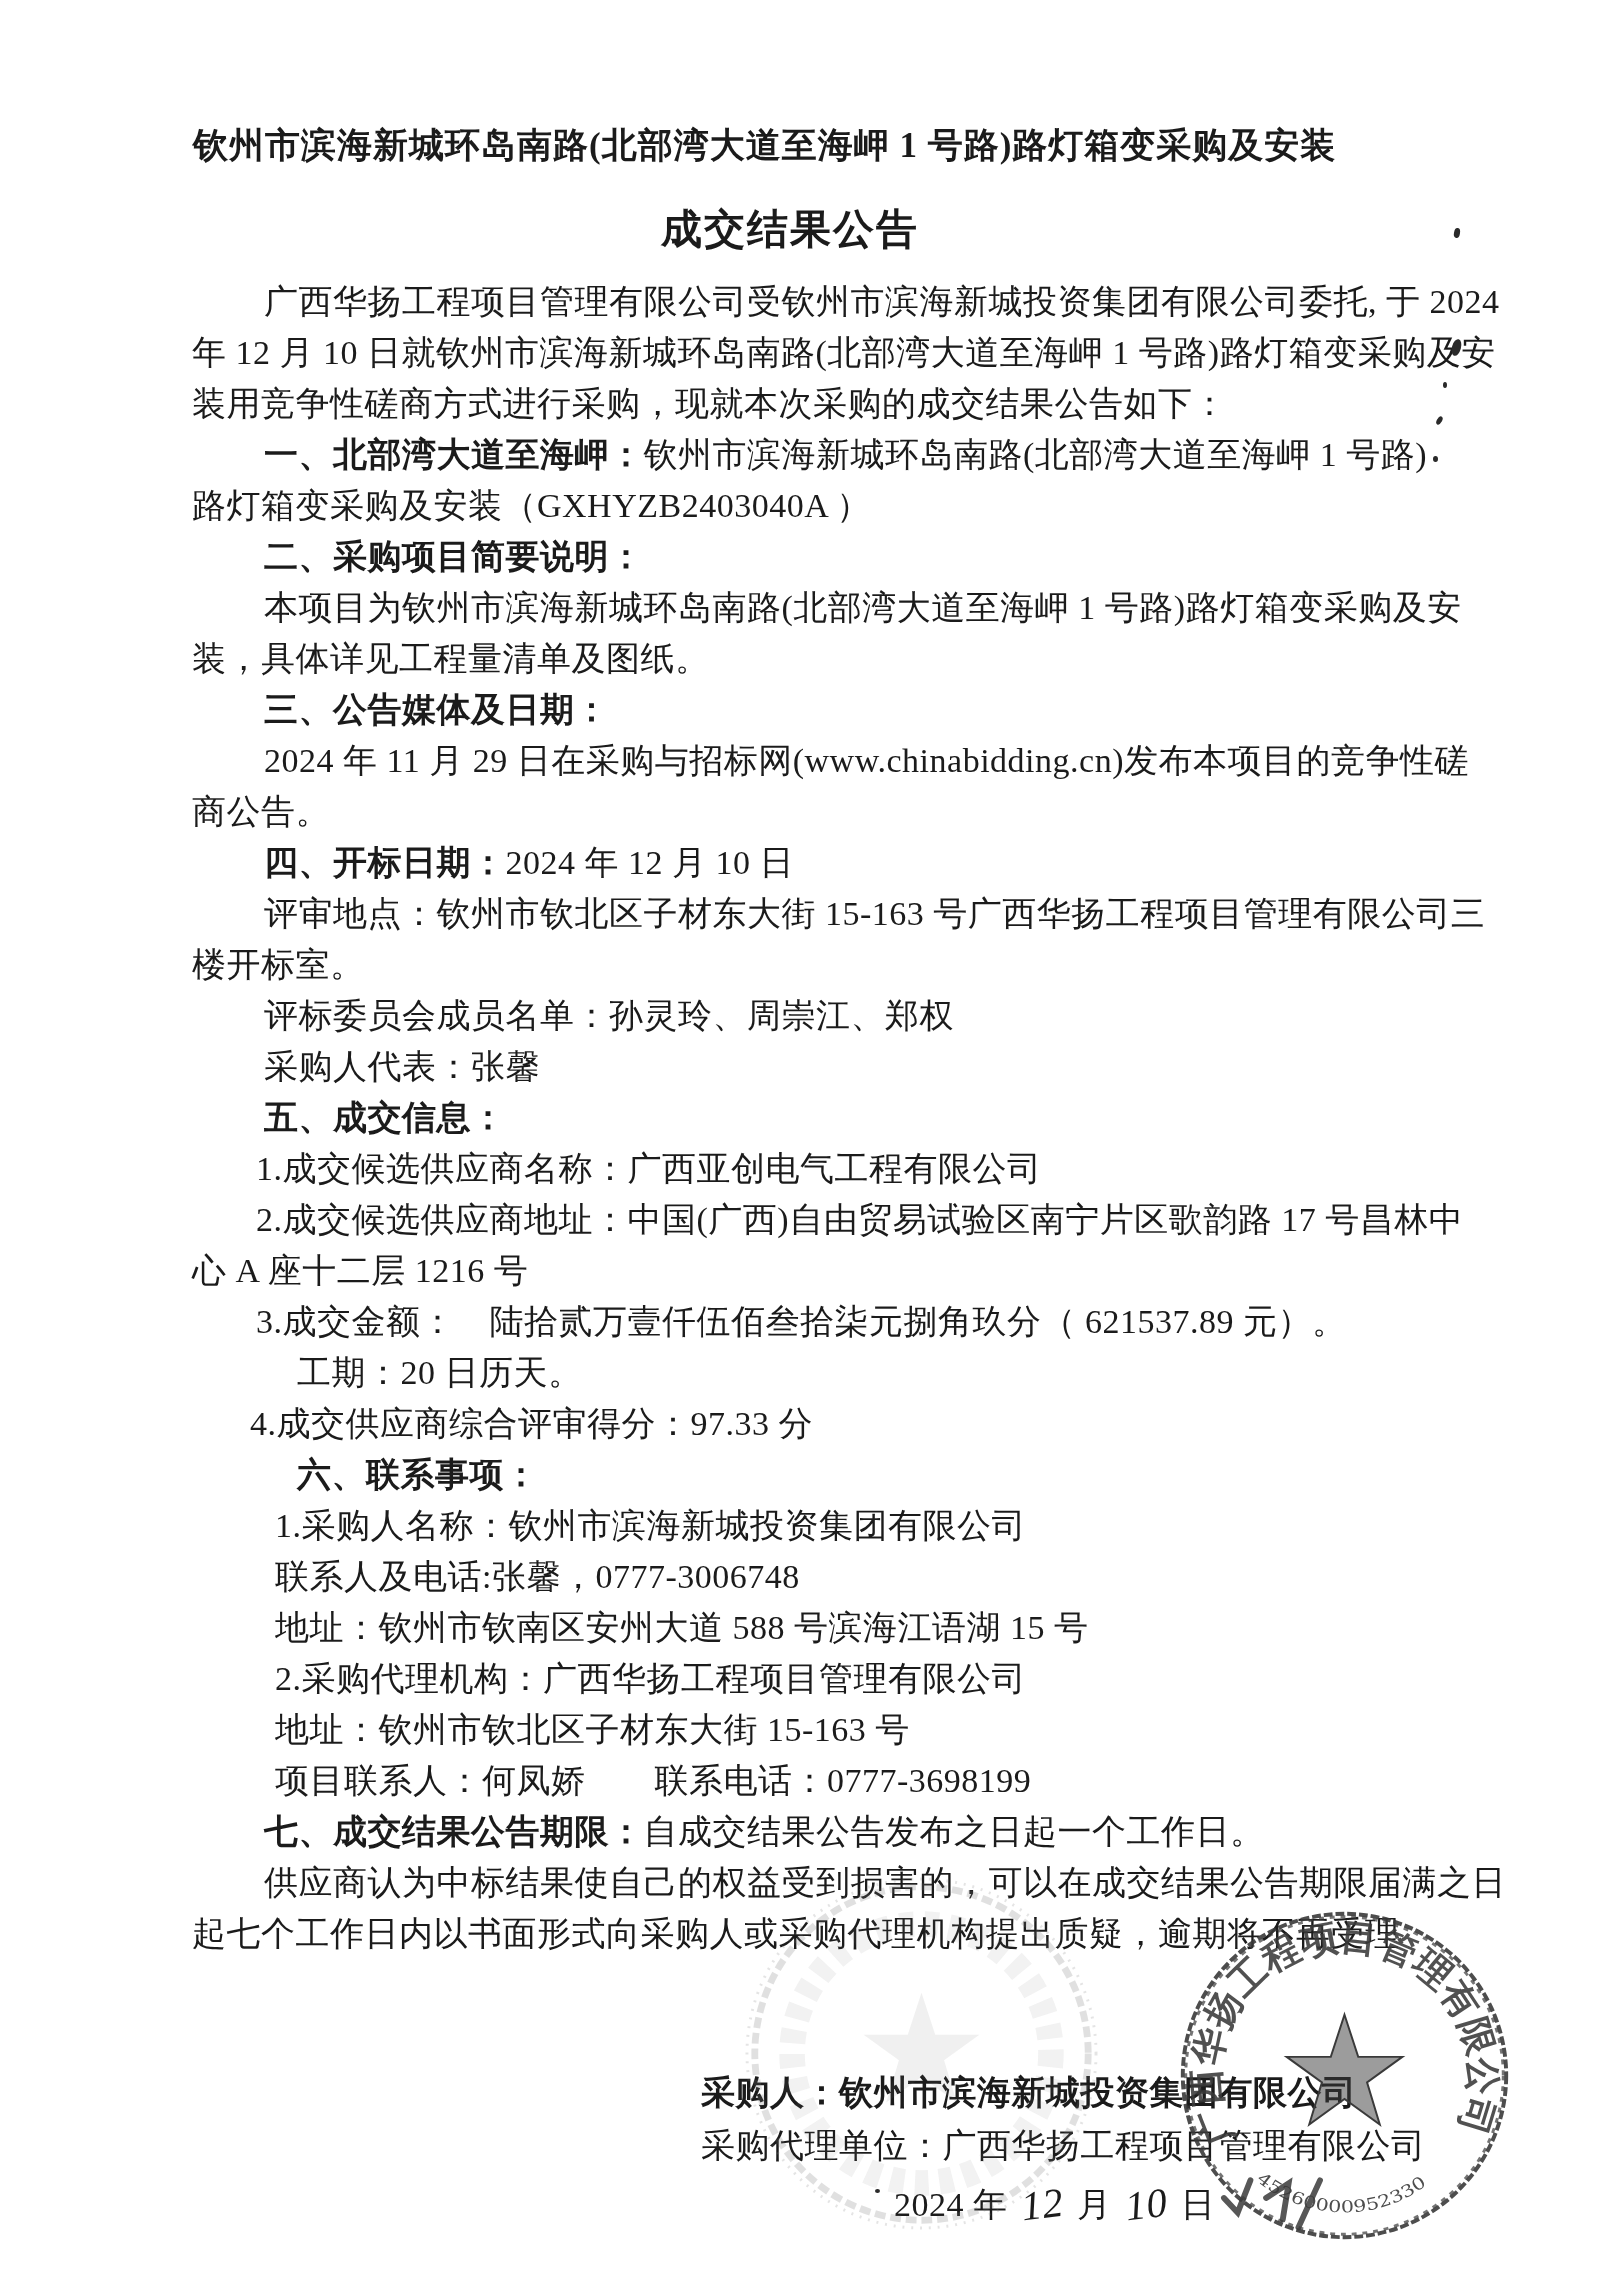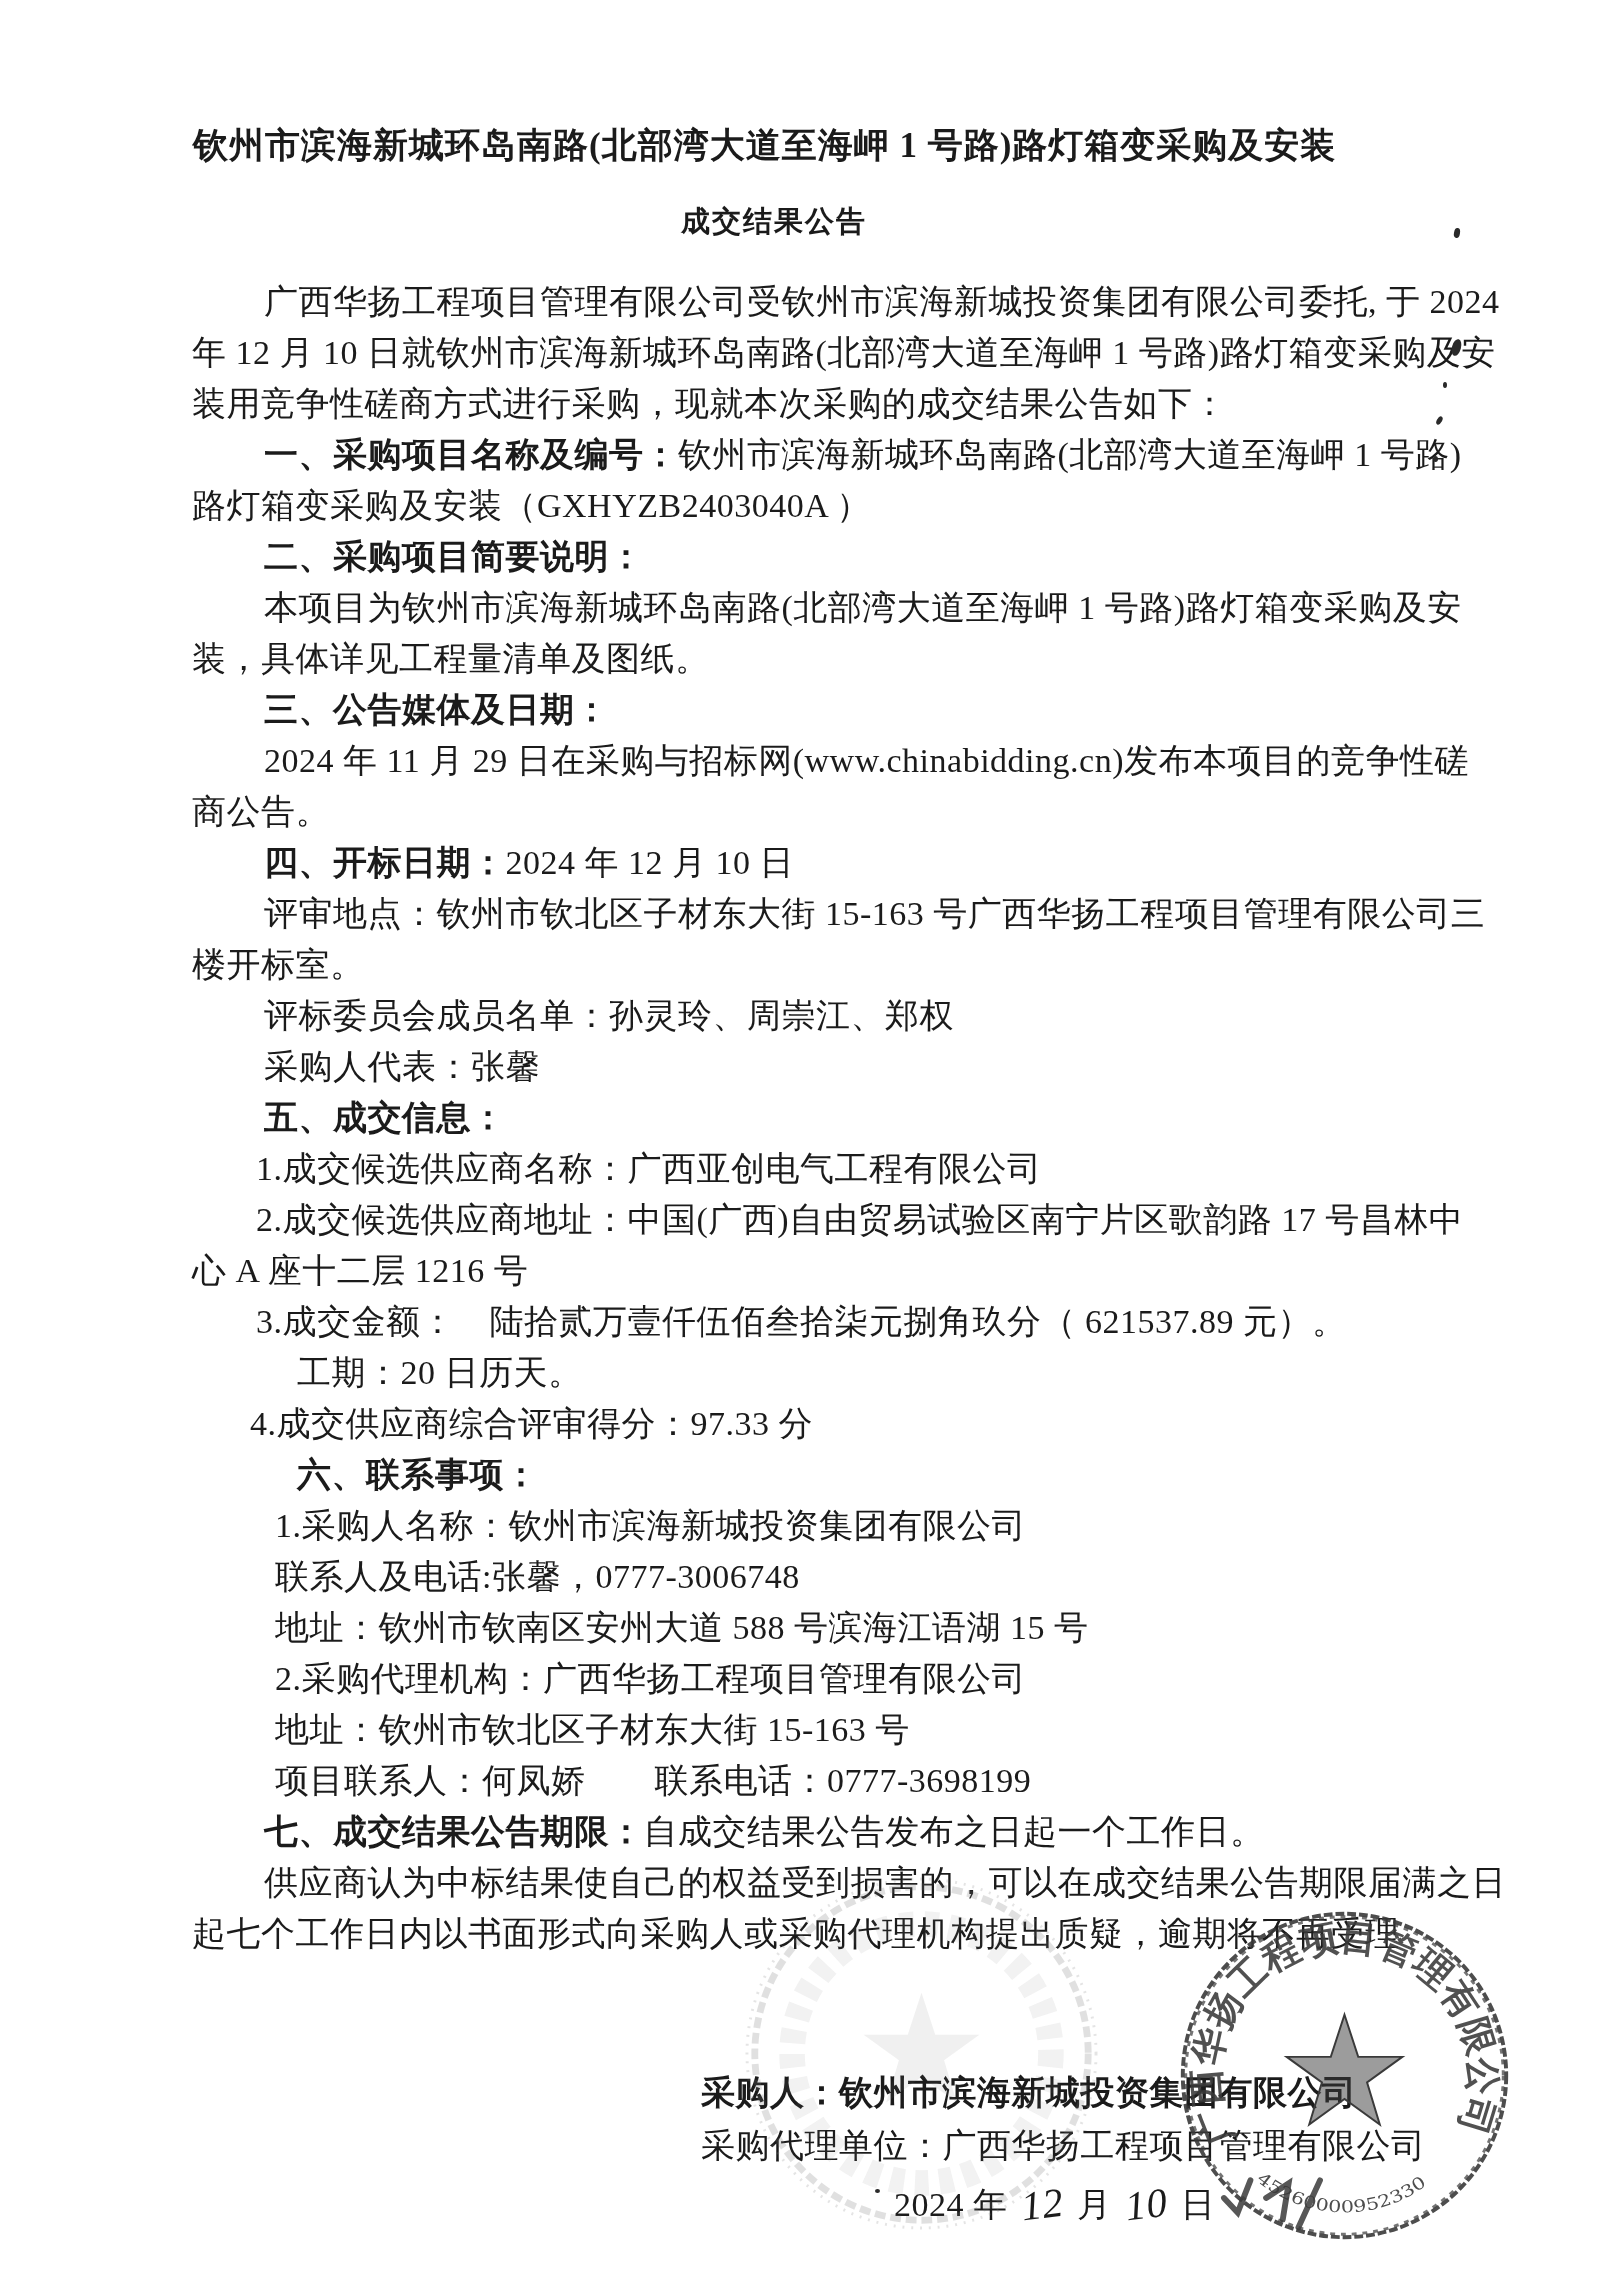--- a/index.html
+++ b/index.html
@@ -9,22 +9,22 @@
     background:#ffffff;
     overflow:hidden;
     font-family:"Liberation Serif","DejaVu Serif",serif;
     color:#1b1b1b;
   }
   .t1{
     position:absolute;left:193px;top:122px;
     font-size:35px;font-weight:700;letter-spacing:1px;white-space:nowrap;
   }
   .t2{
-    position:absolute;left:681px;top:202px;
-    font-size:29px;font-weight:700;letter-spacing:2px;white-space:nowrap;
+    position:absolute;left:661px;top:202px;
+    font-size:41px;font-weight:700;letter-spacing:2px;white-space:nowrap;
   }
   #bodyblock{position:absolute;left:8px;top:276px;width:1620px;}
   .line{
     height:51px;line-height:51px;
     font-size:34px;letter-spacing:0.5px;white-space:nowrap;
   }
   .line .b{font-weight:700;}
   .i0{padding-left:184px;}
   .i2{padding-left:256px;}
   .n {padding-left:248px;}
@@ -49,21 +49,21 @@
 
 <div id="page">
 
   <div class="t1">钦州市滨海新城环岛南路(北部湾大道至海岬 1 号路)路灯箱变采购及安装</div>
   <div class="t2">成交结果公告</div>
 
   <div id="bodyblock">
     <div class="line i2"><span>广西华扬工程项目管理有限公司受钦州市滨海新城投资集团有限公司委托, 于 2024</span></div>
     <div class="line i0"><span>年 12 月 10 日就钦州市滨海新城环岛南路(北部湾大道至海岬 1 号路)路灯箱变采购及安</span></div>
     <div class="line i0"><span>装用竞争性磋商方式进行采购，现就本次采购的成交结果公告如下：</span></div>
-    <div class="line i2"><span class="b">一、采购项目名称及编号：</span><span>钦州市滨海新城环岛南路(北部湾大道至海岬 1 号路)</span></div>
+    <div class="line i2"><span class="b">一、北部湾大道至海岬：</span><span>钦州市滨海新城环岛南路(北部湾大道至海岬 1 号路)</span></div>
     <div class="line i0"><span>路灯箱变采购及安装（GXHYZB2403040A ）</span></div>
     <div class="line i2"><span class="b">二、采购项目简要说明：</span></div>
     <div class="line i2"><span>本项目为钦州市滨海新城环岛南路(北部湾大道至海岬 1 号路)路灯箱变采购及安</span></div>
     <div class="line i0"><span>装，具体详见工程量清单及图纸。</span></div>
     <div class="line i2"><span class="b">三、公告媒体及日期：</span></div>
     <div class="line i2"><span>2024 年 11 月 29 日在采购与招标网(www.chinabidding.cn)发布本项目的竞争性磋</span></div>
     <div class="line i0"><span>商公告。</span></div>
     <div class="line i2"><span class="b">四、开标日期：</span><span>2024 年 12 月 10 日</span></div>
     <div class="line i2"><span>评审地点：钦州市钦北区子材东大街 15-163 号广西华扬工程项目管理有限公司三</span></div>
     <div class="line i0"><span>楼开标室。</span></div>

